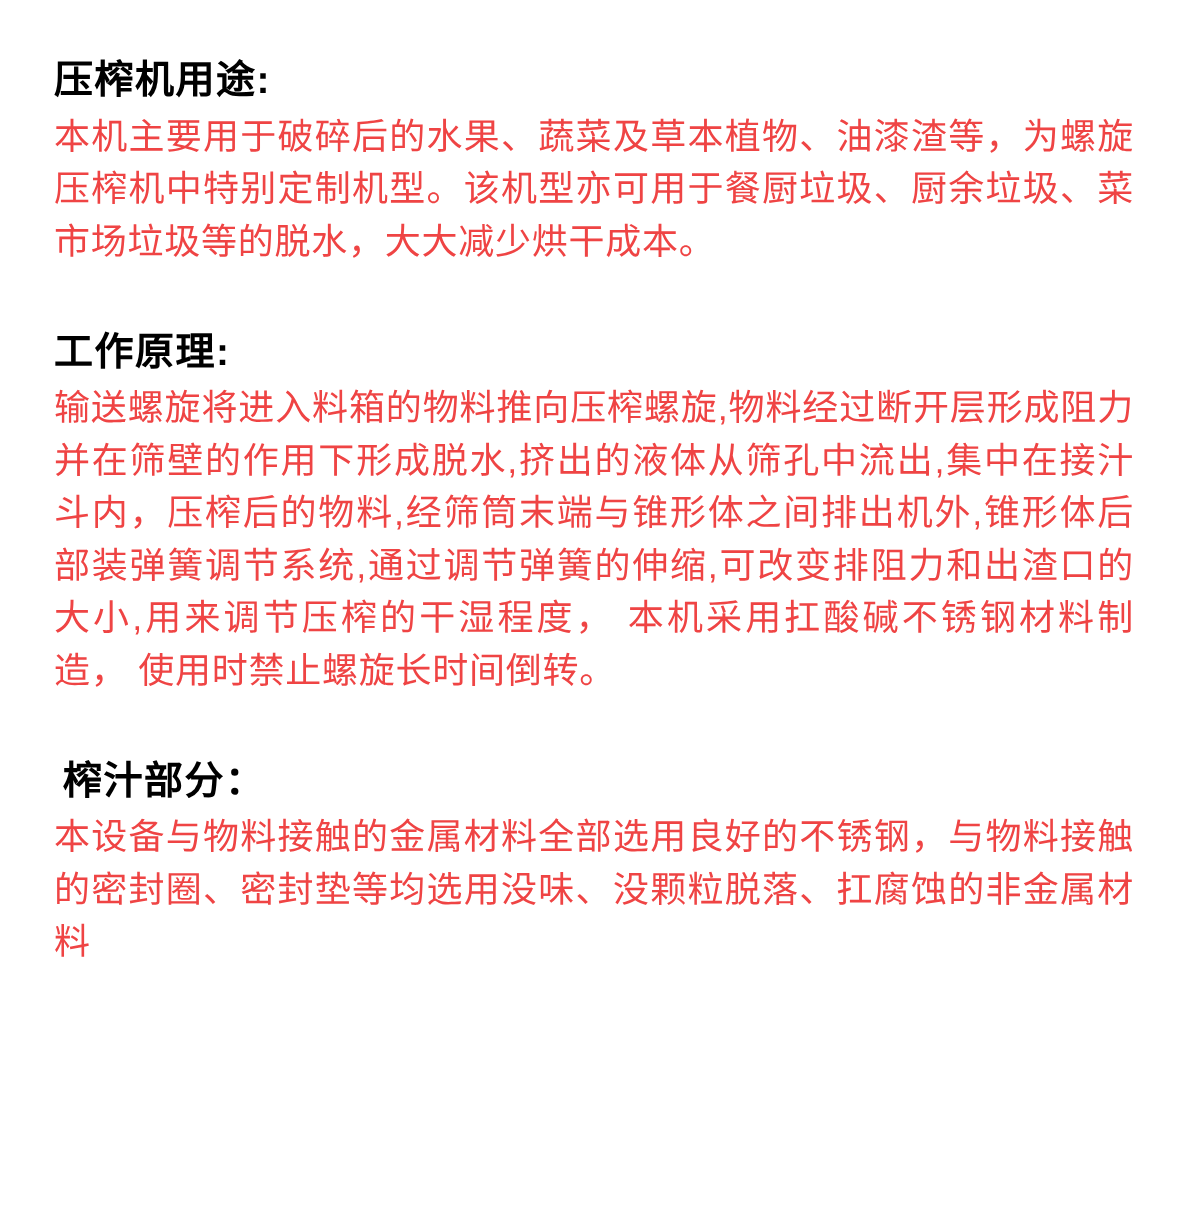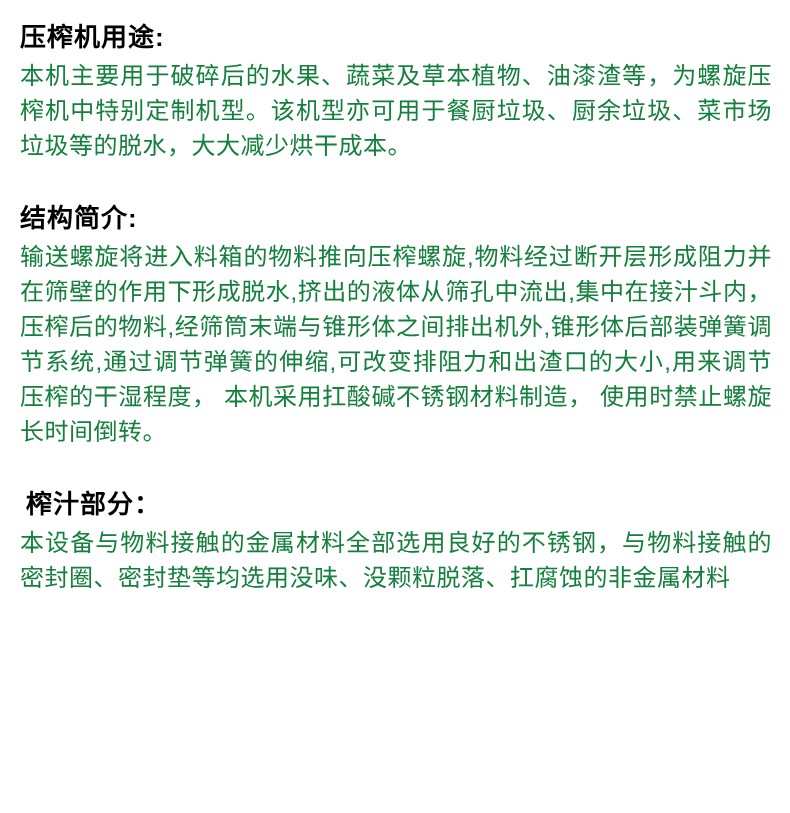--- a/index.html
+++ b/index.html
@@ -7,54 +7,54 @@
   .page {
     position: relative;
     width: 790px;
     height: 813px;
     background: #ffffff;
     color: #000000;
     font-family: "Liberation Sans", "DejaVu Sans", sans-serif;
     padding: 22px 18px 10px 20px;
     overflow: hidden;
   }
-  .section { margin: 0; }
+  .section { margin: 16px; }
   .section + .section { margin-top: 40px; }
   .section-heading {
     font-size: 26px;
     line-height: 31px;
     font-weight: 700;
     color: #000000;
     letter-spacing: 1px;
     margin-bottom: 5px;
   }
   .section-heading.indented { padding-left: 6px; }
   .section-body {
     font-size: 24px;
     line-height: 35px;
-    color: #15803d;
+    color: #ef4444;
     text-align: justify;
     text-justify: inter-ideograph;
     letter-spacing: 0.5px;
     word-break: break-all;
   }
   .section-body + .section-body { margin-top: 0; }
 </style>
 </head>
 <body>
 
 <div class="page">
 
   <div class="section">
     <div class="section-heading">压榨机用途:</div>
     <div class="section-body">本机主要用于破碎后的水果、蔬菜及草本植物、油漆渣等，为螺旋压榨机中特别定制机型。该机型亦可用于餐厨垃圾、厨余垃圾、菜市场垃圾等的脱水，大大减少烘干成本。</div>
   </div>
 
   <div class="section">
-    <div class="section-heading">结构简介:</div>
+    <div class="section-heading">工作原理:</div>
     <div class="section-body">输送螺旋将进入料箱的物料推向压榨螺旋,物料经过断开层形成阻力并在筛壁的作用下形成脱水,挤出的液体从筛孔中流出,集中在接汁斗内，压榨后的物料,经筛筒末端与锥形体之间排出机外,锥形体后部装弹簧调节系统,通过调节弹簧的伸缩,可改变排阻力和出渣口的大小,用来调节压榨的干湿程度， 本机采用扛酸碱不锈钢材料制造， 使用时禁止螺旋长时间倒转。</div>
   </div>
 
   <div class="section">
     <div class="section-heading indented">榨汁部分：</div>
     <div class="section-body">本设备与物料接触的金属材料全部选用良好的不锈钢，与物料接触的密封圈、密封垫等均选用没味、没颗粒脱落、扛腐蚀的非金属材料</div>
   </div>
 
 </div>
 

